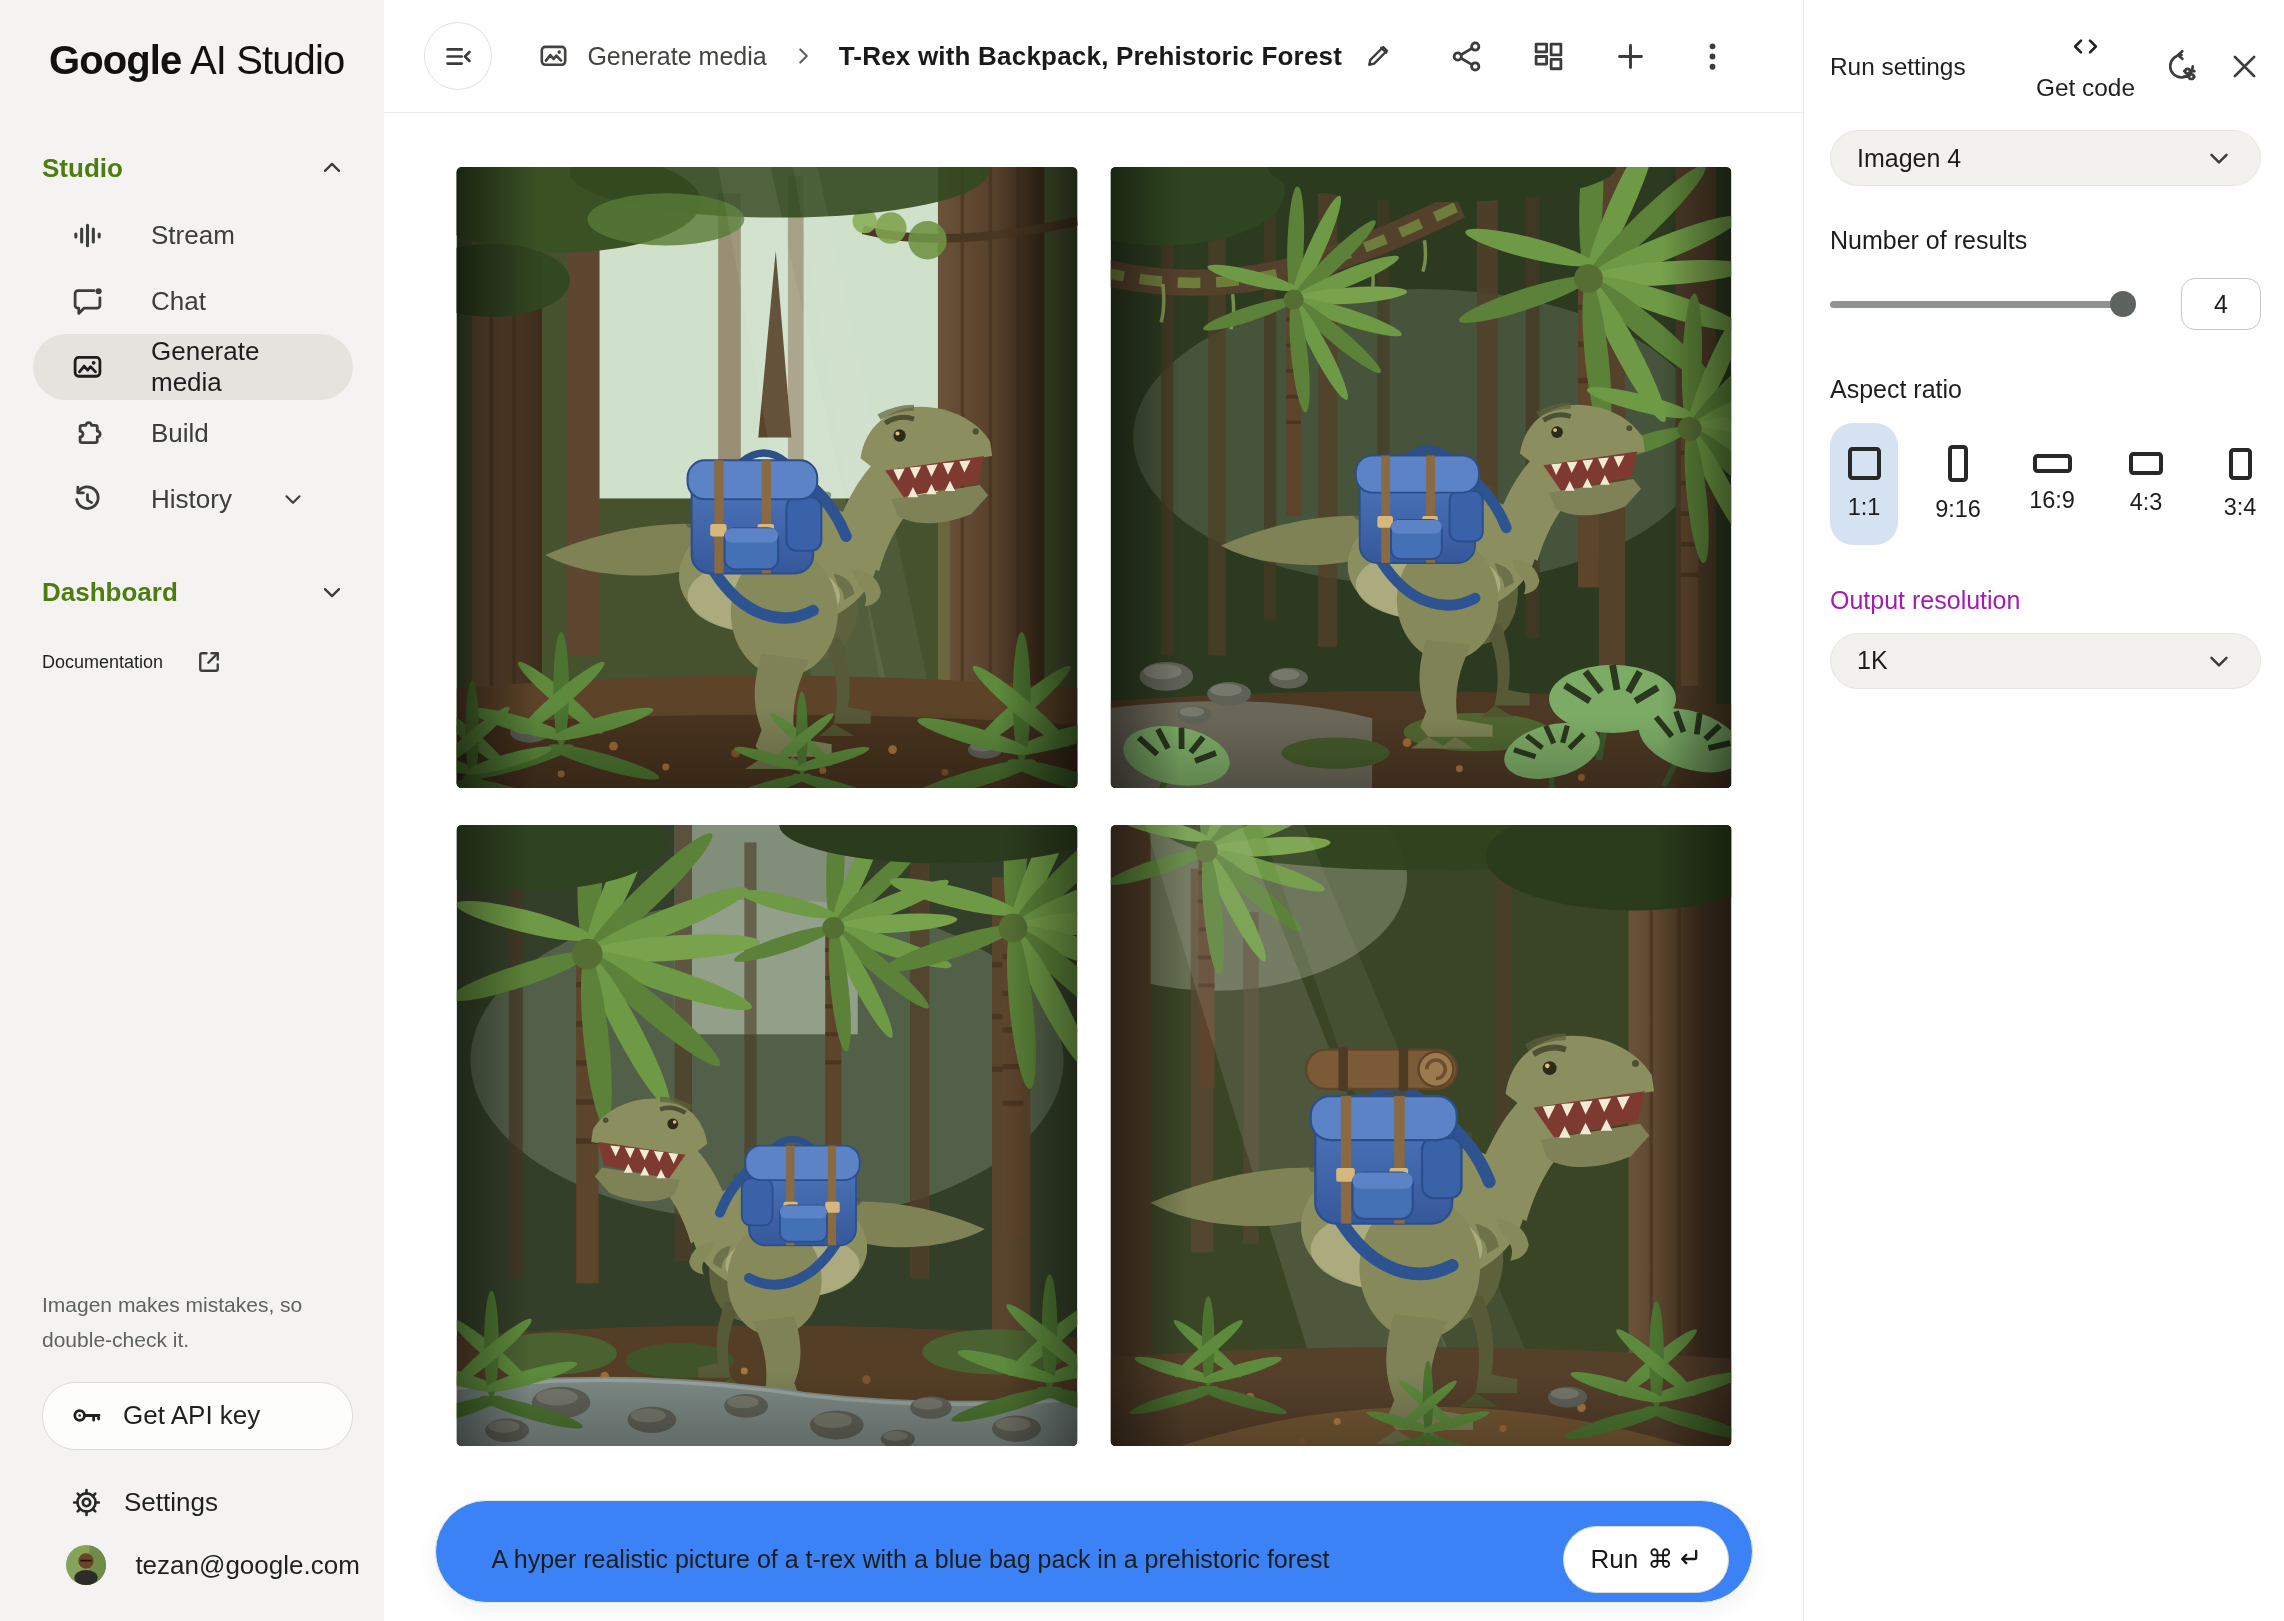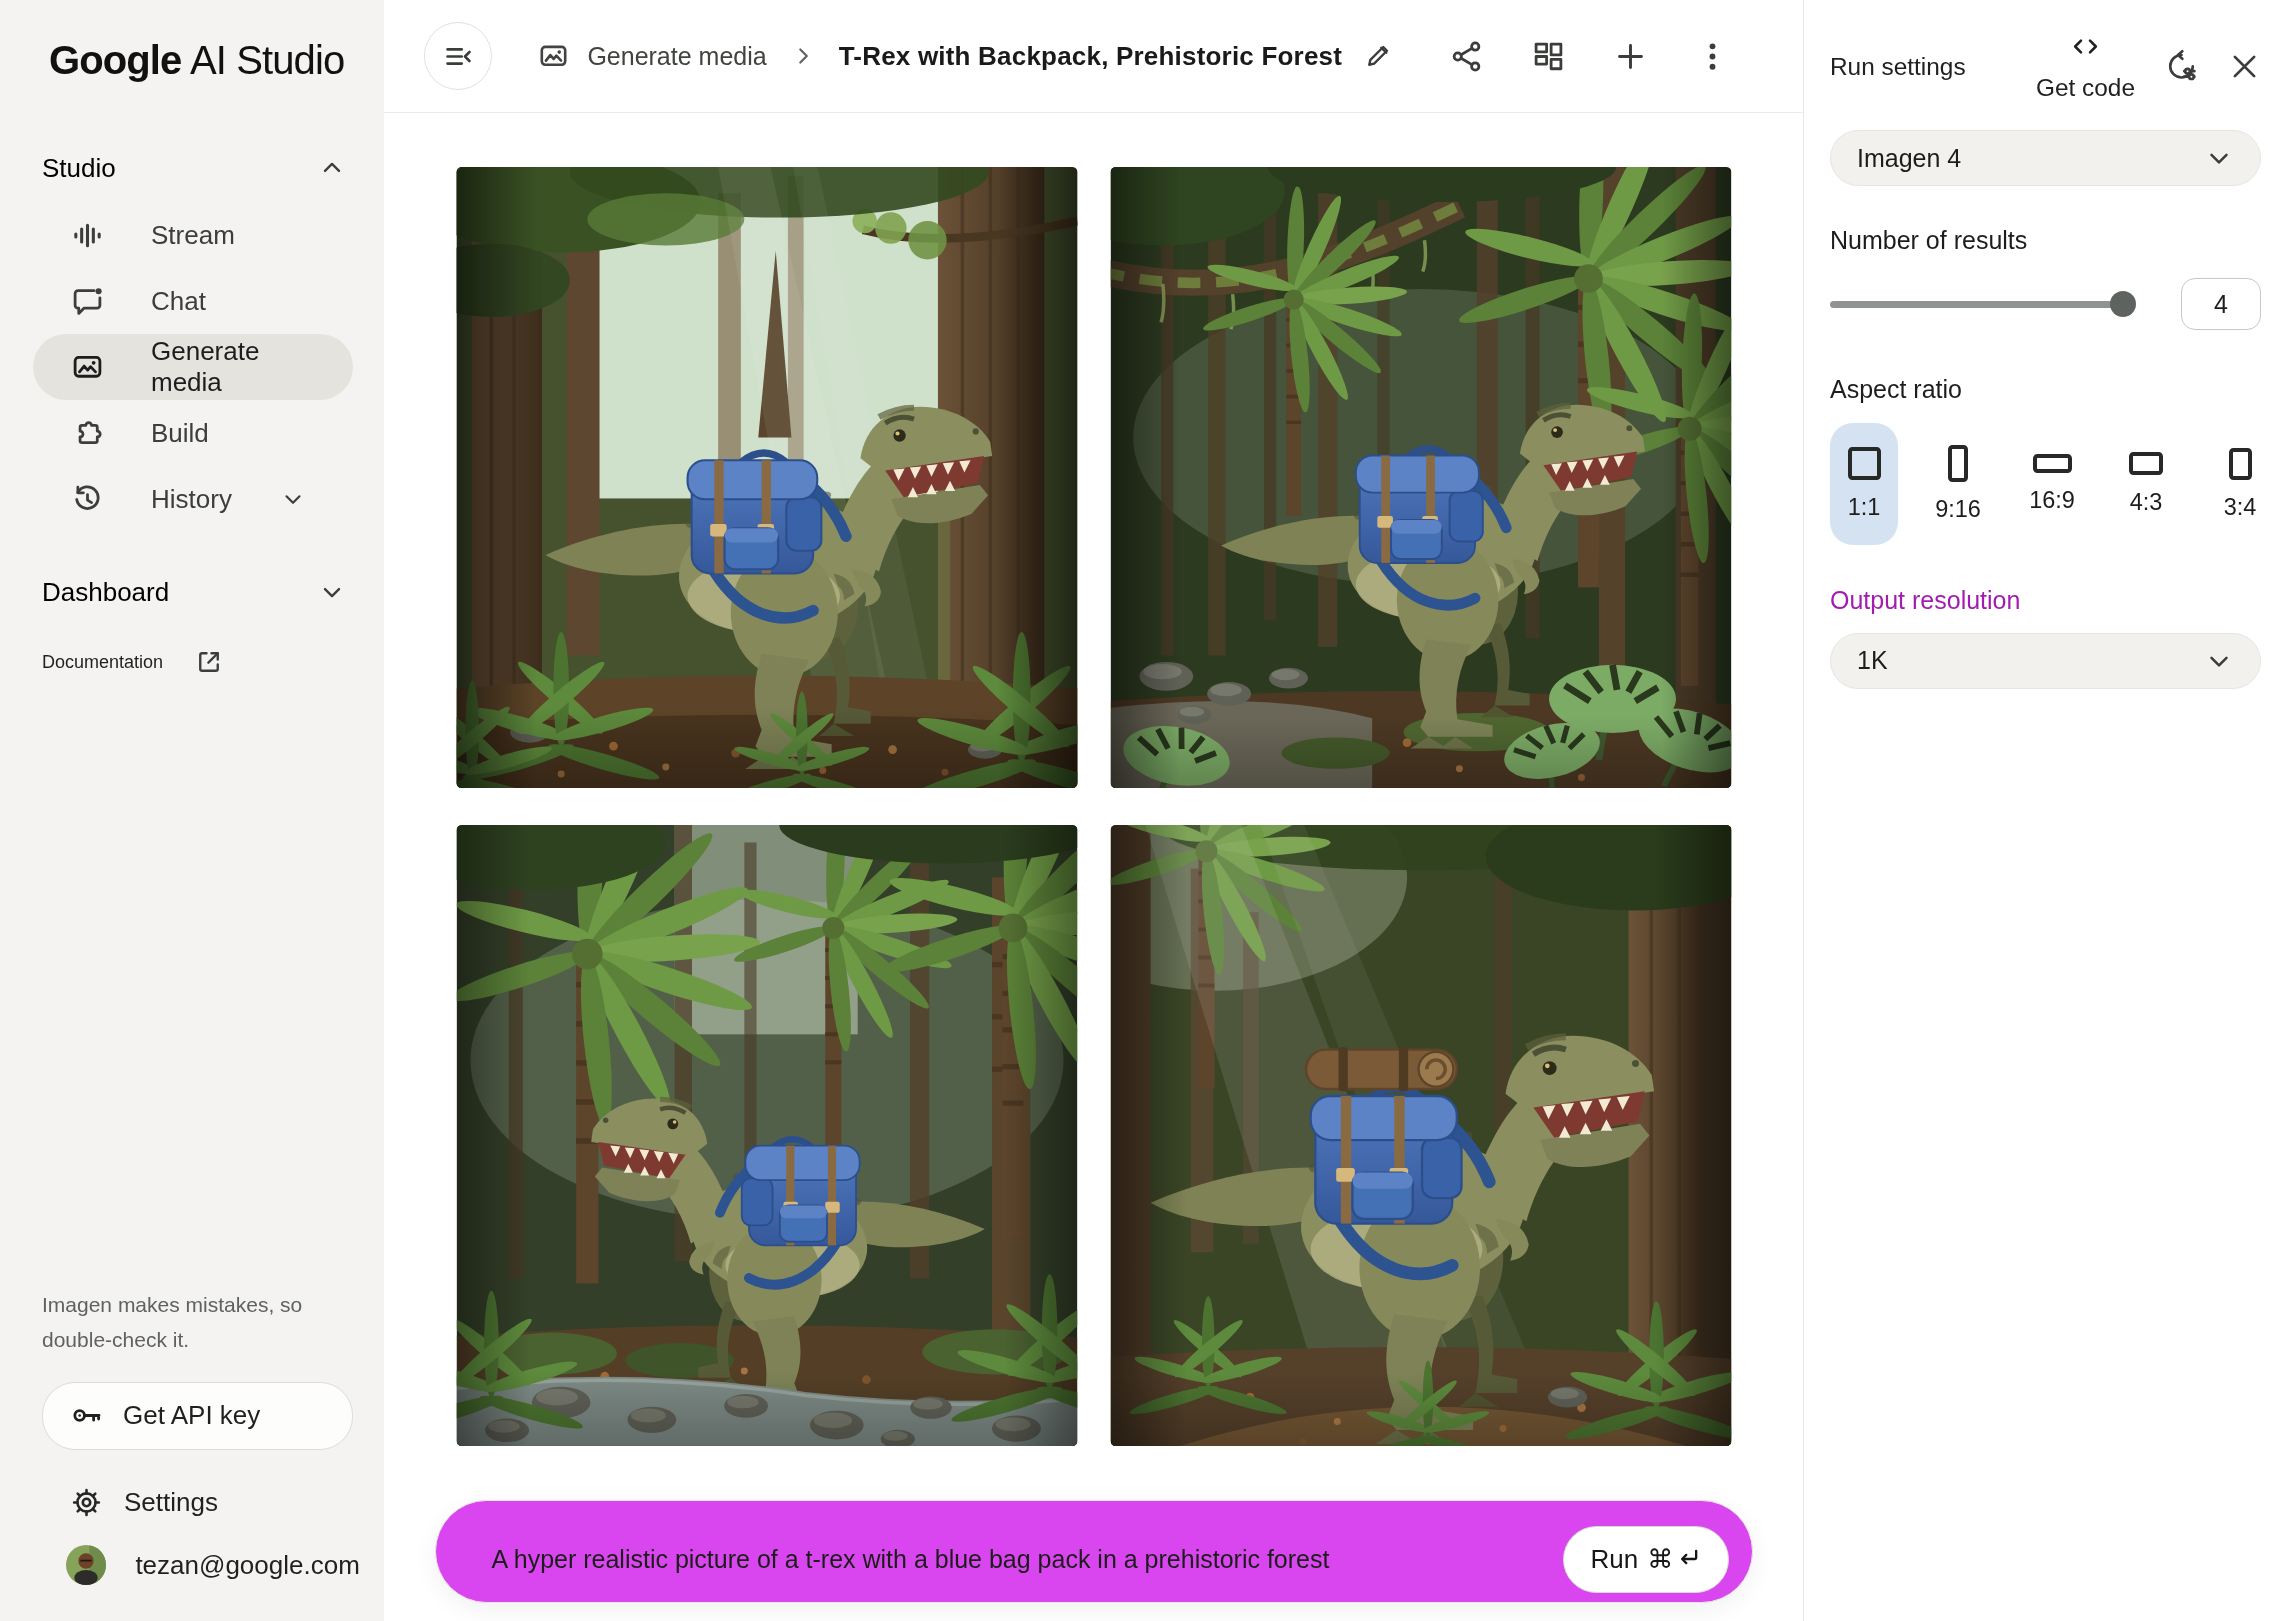--- a/index.html
+++ b/index.html
@@ -3,21 +3,21 @@
 <meta charset="utf-8">
 <style>
   html,body{margin:0;padding:0;width:2284px;height:1621px;overflow:hidden;background:#f4f3f1;
     font-family:"Liberation Sans",sans-serif;color:#1f211f;-webkit-font-smoothing:antialiased;}
   .app{display:flex;width:2284px;height:1621px;}
   
   .sidebar{width:384px;flex:0 0 384px;background:#f4f3f1;position:relative;}
   .logo{padding:38px 0 0 49px;font-size:40px;letter-spacing:-0.9px;color:#111;white-space:nowrap;}
   .logo .g{font-weight:600;}
   .logo .rest{font-weight:400;margin-left:8.7px;}
-  .sec-head{display:flex;align-items:center;margin-top:65px;padding:0 38px 0 42px;font-size:26px;color:#000000;height:40px;}
+  .sec-head{display:flex;align-items:center;margin-top:65px;padding:0 38px 0 42px;font-size:26px;color:#4d7c0f;height:40px;font-weight:bold;}
   .sec-head .chev{margin-left:auto;}
   .nav{margin-top:14px;}
   .nav-item{display:flex;align-items:center;height:66px;margin:0 31px 0 33px;border-radius:33px;
     padding:0 24.4px 0 37px;font-size:26px;color:#3b3e3b;cursor:pointer;}
   .nav-item.active{background:#e4e3de;color:#1c1d1c;}
   .nav-item .ic{margin-right:23px;}
   .nav-item .chev{margin-left:auto;}
   .side-link{display:flex;align-items:center;margin-top:35px;padding:0 38px 0 42px;font-size:18px;color:#26282 6;}
   .side-link .ic{margin-left:15.7px;}
   .sidebar-bottom{position:absolute;left:0;right:0;bottom:0;padding:0 31px 24.4px 42px;}
@@ -37,21 +37,21 @@
   .doc-title{font-size:26px;font-weight:700;color:#191a19;letter-spacing:0.2px;}
   .edit-ic{margin-left:21px;display:flex;cursor:pointer;}
   .topbar-actions{margin-left:auto;display:flex;align-items:center;gap:47px;padding-right:73px;}
   .topbar-actions .ic{cursor:pointer;}
   .canvas{position:relative;flex:1;background:#fff;}
   .grid{position:absolute;top:54px;left:50%;transform:translateX(-50%);
     display:grid;grid-template-columns:621px 621px;grid-auto-rows:621px;gap:37px 33px;}
   .genimg{width:621px;height:621px;border-radius:5.2px;overflow:hidden;cursor:pointer;}
   .genimg svg{display:block;width:100%;height:100%;}
   .prompt-bar{position:absolute;left:50%;transform:translateX(-50%);bottom:18.3px;width:1318px;height:103px;
-    background:#d946ef;border:1.7px solid #eae8e4;border-radius:52px;box-shadow:0 7px 24.4px rgba(0,0,0,.06);
+    background:#3b82f6;border:1.7px solid #eae8e4;border-radius:52px;box-shadow:0 7px 24.4px rgba(0,0,0,.06);
     display:flex;align-items:center;padding:16px 23px 0 56px;box-sizing:border-box;}
   .prompt-text{flex:1;font-size:25px;color:#1c1d1b;}
   .run-btn{display:flex;align-items:center;gap:9px;height:65px;padding:0 26px;border:1.7px solid #dbd9d4;
     border-radius:35px;background:#fff;font-size:26px;color:#161716;cursor:pointer;}
   .cmd{font-size:26px;}
   
   .runpanel{width:481px;flex:0 0 481px;background:#fff;border-left:1.7px solid #e9e7e4;
     padding:31px 23px 0 26px;box-sizing:border-box;}
   .rp-head{display:flex;align-items:center;}
   .rp-title{font-size:24.4px;color:#202220;}

